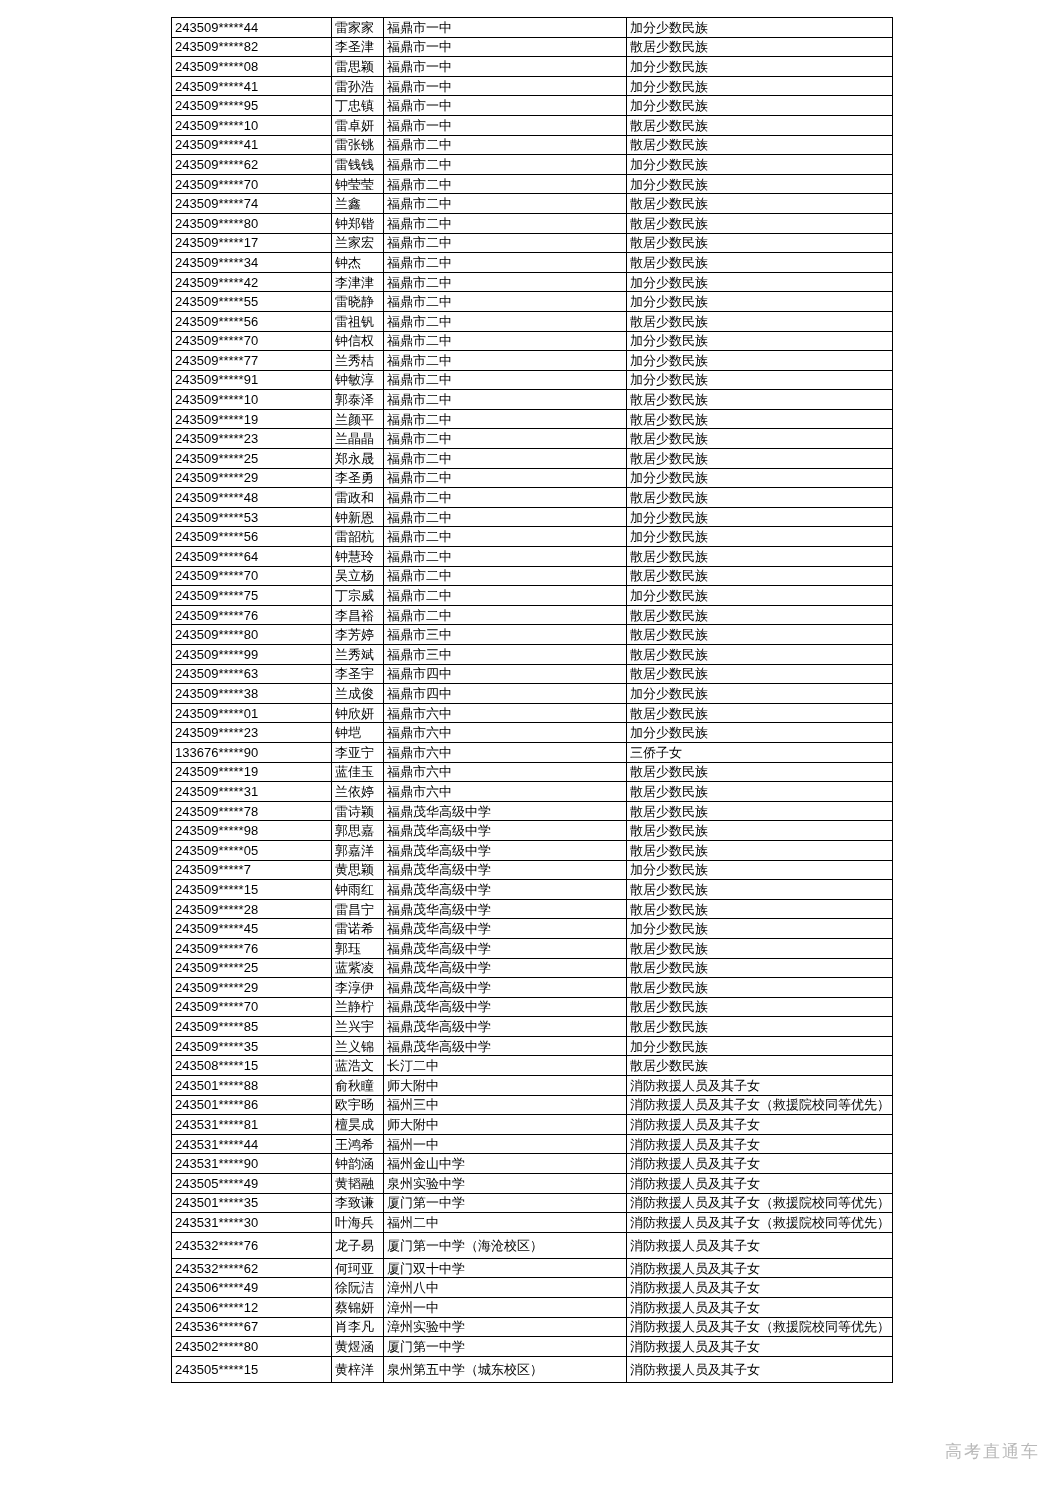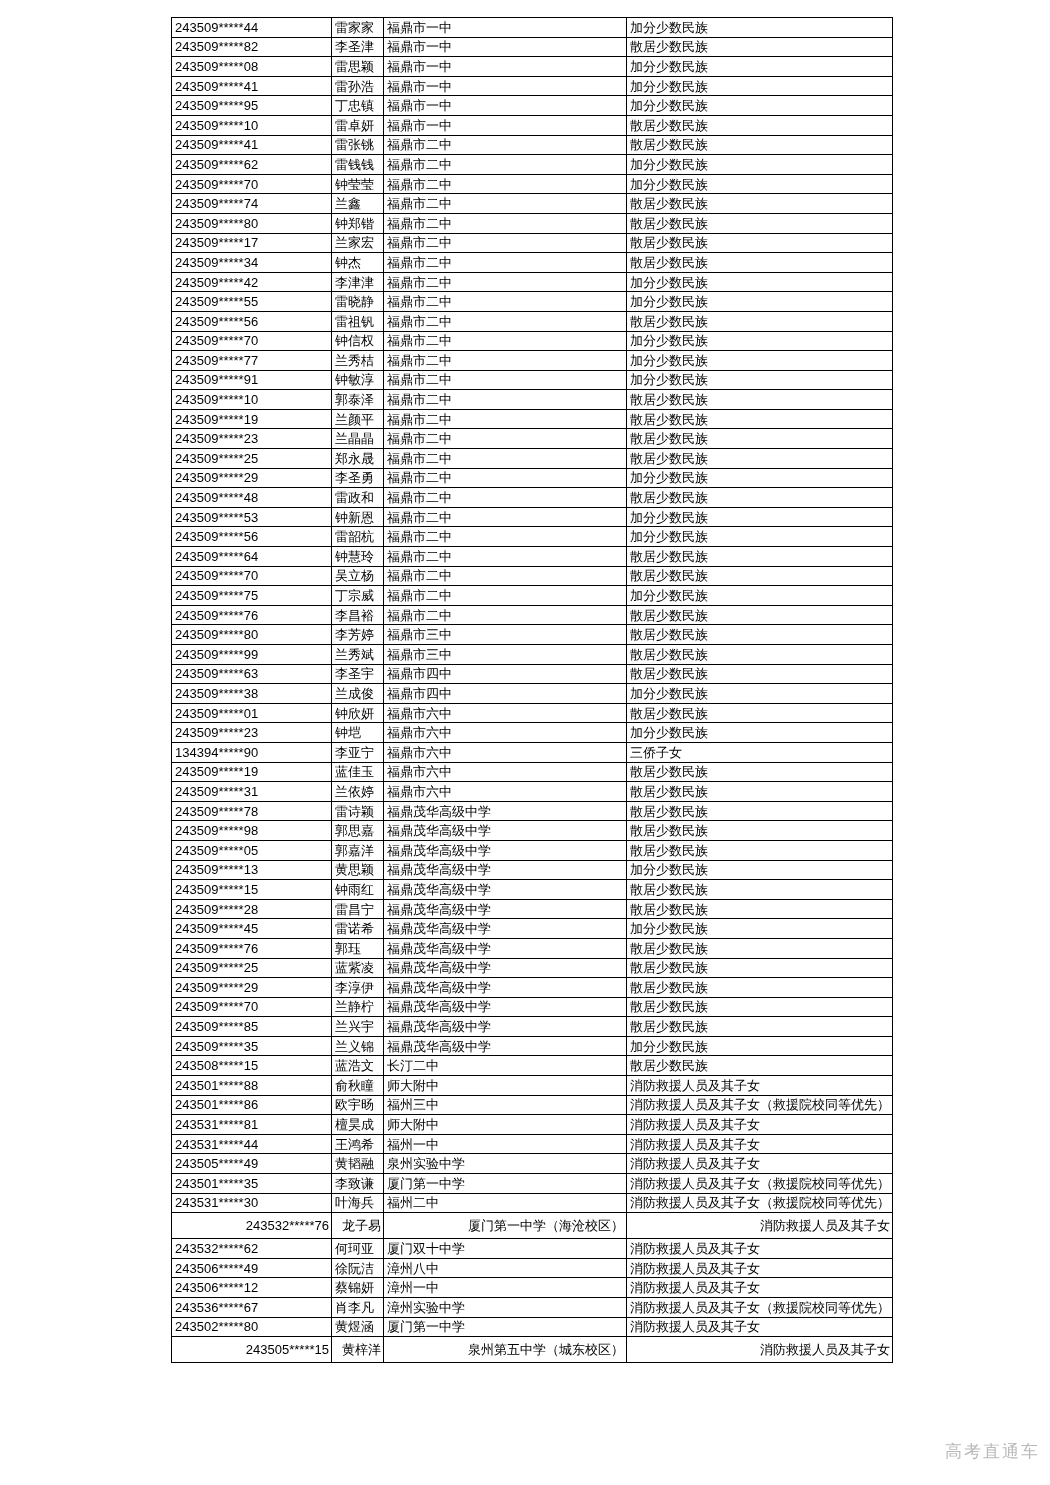--- a/index.html
+++ b/index.html
@@ -68,21 +68,20 @@
   }
   td.cell-school {
     font-size: 13px;
   }
   td.cell-cat {
     font-size: 13px;
   }
 
   tr.tall td {
     height: 25px;
-    text-align: right;
   }
 
   #watermark {
     position: absolute;
     right: 18px;
     bottom: 22px;
     font-size: 17px;
     letter-spacing: 2px;
     color: #b9b9b9;
     font-family: Liberation Mono, monospace;
@@ -319,21 +318,21 @@
             <td class="cell-school">福鼎市六中</td>
             <td class="cell-cat">散居少数民族</td>
           </tr>
           <tr>
             <td class="cell-id">243509*****23</td>
             <td class="cell-name">钟垲</td>
             <td class="cell-school">福鼎市六中</td>
             <td class="cell-cat">加分少数民族</td>
           </tr>
           <tr>
-            <td class="cell-id">134394*****90</td>
+            <td class="cell-id">133676*****90</td>
             <td class="cell-name">李亚宁</td>
             <td class="cell-school">福鼎市六中</td>
             <td class="cell-cat">三侨子女</td>
           </tr>
           <tr>
             <td class="cell-id">243509*****19</td>
             <td class="cell-name">蓝佳玉</td>
             <td class="cell-school">福鼎市六中</td>
             <td class="cell-cat">散居少数民族</td>
           </tr>
@@ -355,21 +354,21 @@
             <td class="cell-school">福鼎茂华高级中学</td>
             <td class="cell-cat">散居少数民族</td>
           </tr>
           <tr>
             <td class="cell-id">243509*****05</td>
             <td class="cell-name">郭嘉洋</td>
             <td class="cell-school">福鼎茂华高级中学</td>
             <td class="cell-cat">散居少数民族</td>
           </tr>
           <tr>
-            <td class="cell-id">243509*****13</td>
+            <td class="cell-id">243509*****7</td>
             <td class="cell-name">黄思颖</td>
             <td class="cell-school">福鼎茂华高级中学</td>
             <td class="cell-cat">加分少数民族</td>
           </tr>
           <tr>
             <td class="cell-id">243509*****15</td>
             <td class="cell-name">钟雨红</td>
             <td class="cell-school">福鼎茂华高级中学</td>
             <td class="cell-cat">散居少数民族</td>
           </tr>
@@ -445,20 +444,26 @@
             <td class="cell-school">师大附中</td>
             <td class="cell-cat">消防救援人员及其子女</td>
           </tr>
           <tr>
             <td class="cell-id">243531*****44</td>
             <td class="cell-name">王鸿希</td>
             <td class="cell-school">福州一中</td>
             <td class="cell-cat">消防救援人员及其子女</td>
           </tr>
           <tr>
+            <td class="cell-id">243531*****90</td>
+            <td class="cell-name">钟韵涵</td>
+            <td class="cell-school">福州金山中学</td>
+            <td class="cell-cat">消防救援人员及其子女</td>
+          </tr>
+          <tr>
             <td class="cell-id">243505*****49</td>
             <td class="cell-name">黄韬融</td>
             <td class="cell-school">泉州实验中学</td>
             <td class="cell-cat">消防救援人员及其子女</td>
           </tr>
           <tr>
             <td class="cell-id">243501*****35</td>
             <td class="cell-name">李致谦</td>
             <td class="cell-school">厦门第一中学</td>
             <td class="cell-cat">消防救援人员及其子女（救援院校同等优先）</td>

